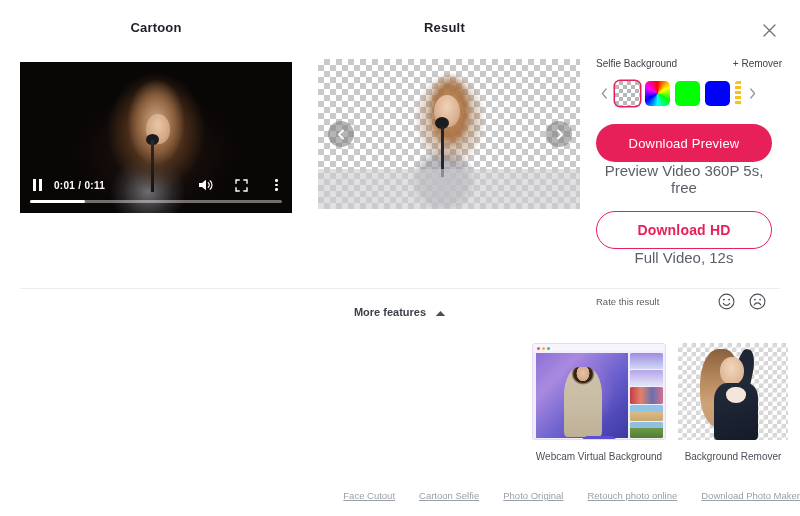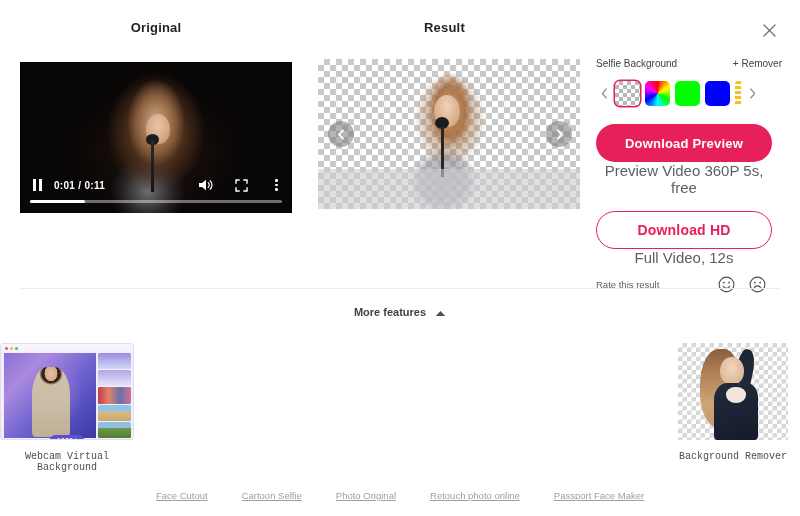--- a/index.html
+++ b/index.html
@@ -196,40 +196,40 @@
   .sw-partial {
     width: 6px; height: 25px; border-radius: 3px 0 0 3px;
     background: repeating-linear-gradient(#f5c21a 0 3px, #ffffff 3px 5px);
     flex: 0 0 auto;
   }
 
   .btn-primary {
     display: block; width: 176px; height: 38px;
     border: none; border-radius: 19px;
     background: #e8205a; color: #ffffff;
-    font-size: 13px; font-weight: bold; letter-spacing: .2px;
+    font-size: 13px; font-weight: normal; letter-spacing: .2px;
     font-family: "Liberation Sans", sans-serif;
     cursor: pointer;
   }
   .cap {
     text-align: center; width: 176px;
     font-size: 15px; color: #5b6068;
     margin-bottom: 15px;
   }
   .btn-outline {
     display: block; width: 176px; height: 38px;
     border: 1.3px solid #e8205a; border-radius: 19px;
     background: #ffffff; color: #e8205a;
     font-size: 14px; font-weight: bold; letter-spacing: .2px;
     font-family: "Liberation Sans", sans-serif;
     cursor: pointer;
   }
   .rate-row {
     display: flex; align-items: center; width: 176px;
-    margin-top: 10px;
+    margin-top: 27px;
   }
   .rate-label { font-size: 9.5px; color: #5b6068; }
   .rate-icons { margin-left: auto; display: flex; gap: 14px; padding-right: 6px; }
   .rate-icon { cursor: pointer; display: flex; }
 
   
   .divider {
     position: absolute; left: 20px; right: 20px; top: 288px;
     height: 1px; background: #eceded;
   }
@@ -237,21 +237,21 @@
   
   .more-features {
     position: absolute; left: 0; right: 0; top: 303px;
     display: flex; align-items: center; justify-content: center; gap: 9px;
     cursor: pointer;
   }
   .mf-label { font-size: 11px; font-weight: bold; color: #3d4149; }
 
   .cards {
     position: absolute; left: 0; right: 0; top: 343px;
-    display: flex; justify-content: space-between; gap: 42px; font-family: Liberation Mono, monospace;
+    display: flex; justify-content: flex-end; 
   }
   .card { width: 134px; }
   .card-caption {
     text-align: center; font-size: 10px; color: #4a4e56; margin-top: 11px;
   }
 
   
   .thumb-webcam {
     position: relative; width: 134px; height: 97px;
     background: #f2eefb; border: 1px solid #e3dcf3; border-radius: 3px;
@@ -329,33 +329,33 @@
   .rm-arm {
     position: absolute; left: 58px; top: 6px; width: 17px; height: 44px;
     background: linear-gradient(#1d2433, #232c3c);
     border-radius: 40% 50% 20% 30%;
     transform: rotate(12deg);
   }
 
   
   .footer-links {
     position: absolute; left: 0; right: 0; top: 490px;
-    display: flex; justify-content: center; gap: 34px;
+    display: flex; justify-content: flex-end; gap: 24px;
   }
   .footer-links a {
     font-size: 9.5px; color: #9aa0a8;
     text-decoration: underline; cursor: pointer;
   }
 </style>
 </head>
 <body>
 
 <div class="app">
 
-  <div class="title-original">Original</div>
+  <div class="title-original">Cartoon</div>
   <div class="title-result">Result</div>
   <div class="close-btn">
     <svg width="15" height="15" viewBox="0 0 15 15" aria-hidden="true">
       <path d="M2 2 L13 13 M13 2 L2 13" stroke="#6f757d" stroke-width="1.4" fill="none" stroke-linecap="round"></path>
     </svg>
   </div>
 
   <div class="video-wrap">
     <div class="video-photo"></div>
     <div class="video-face"></div>
@@ -511,16 +511,16 @@
       </div>
       <div class="card-caption">Background Remover</div>
     </div>
   </div>
 
   <div class="footer-links">
     <a>Face Cutout</a>
     <a>Cartoon Selfie</a>
     <a>Photo Original</a>
     <a>Retouch photo online</a>
-    <a>Passport Face Maker</a>
+    <a>Download Photo Maker</a>
   </div>
 
 </div>
 
 </body></html>

